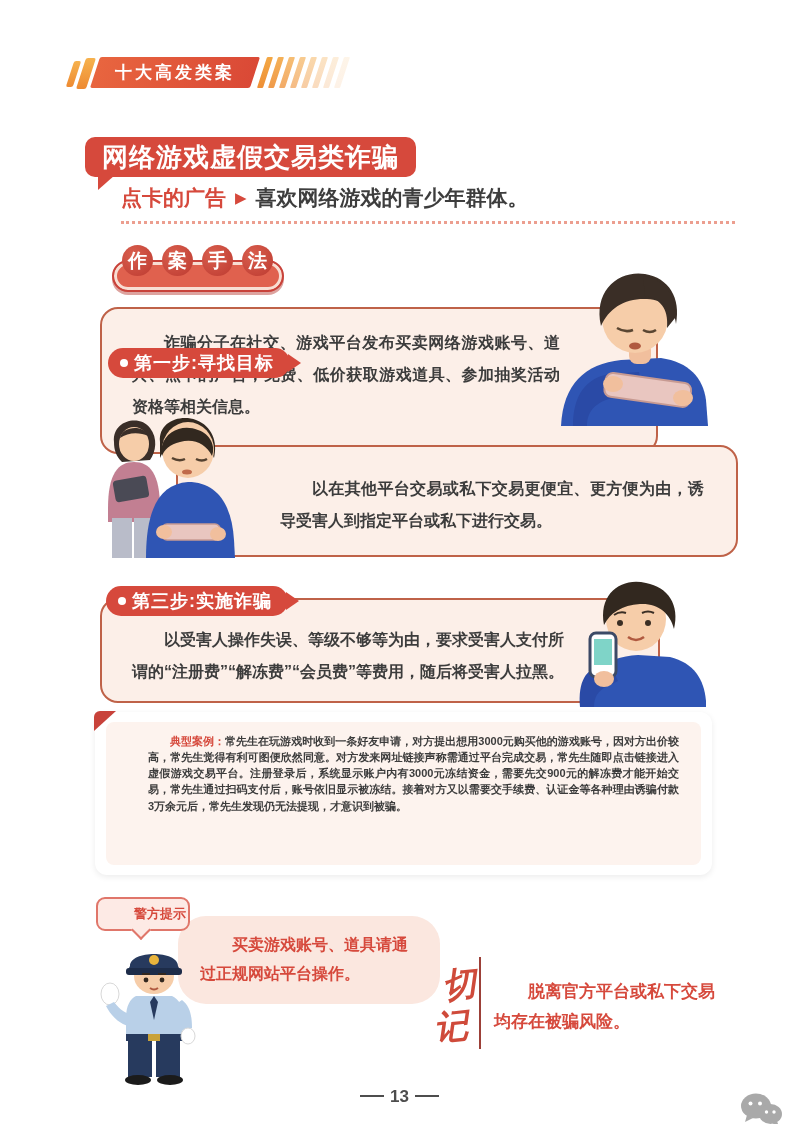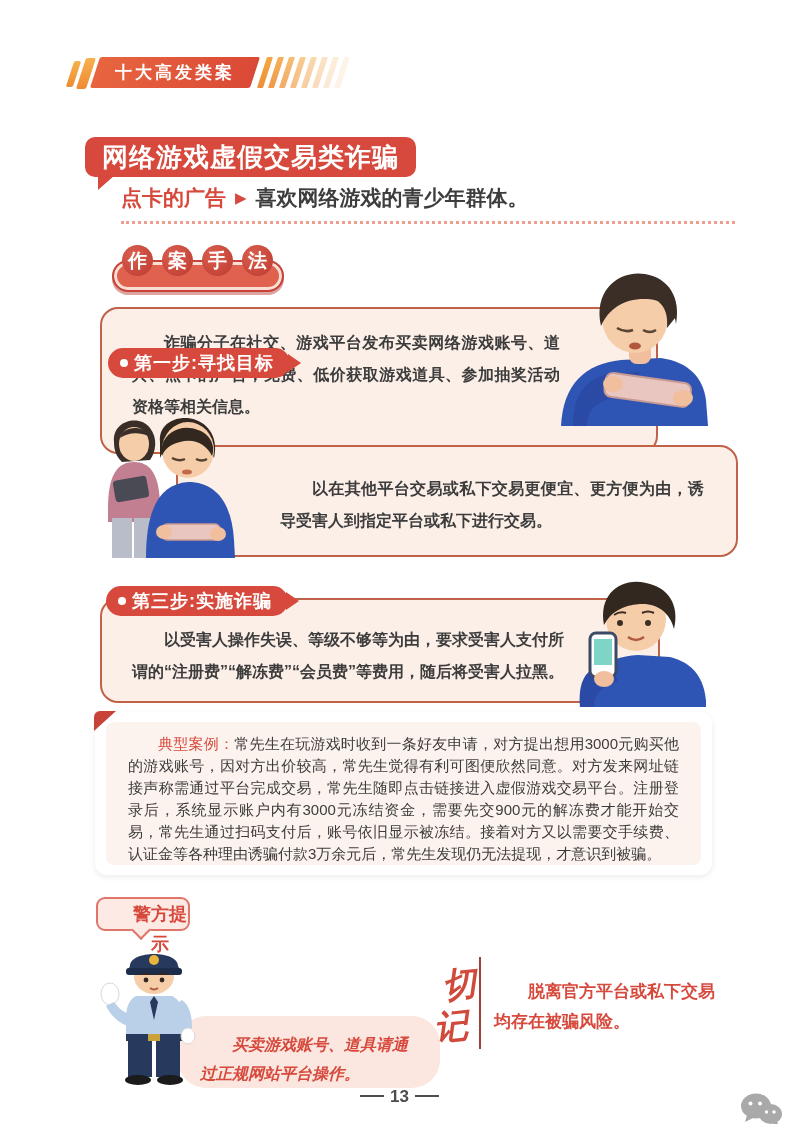--- a/index.html
+++ b/index.html
@@ -47,28 +47,28 @@
   .illus { position:absolute; z-index:4; }
   .illus1 { left:543px; top:266px; }
   .illus2 { left:84px; top:412px; }
   .illus3 { left:552px; top:577px; }
 
   
   .case-outer { position:absolute; left:95px; top:712px; width:617px; height:163px; background:#ffffff; border-radius:12px; box-shadow:0 2px 6px rgba(0,0,0,.08); }
   .case-fold { position:absolute; left:-1px; top:-1px; width:0; height:0; border-top:20px solid #c8423a; border-right:22px solid transparent; border-top-left-radius:6px; }
   .case-redbar { position:absolute; left:10px; bottom:-5px; width:596px; height:9px; background:#d5462f; border-radius:4px; z-index:-1; transform:skewY(.2deg); }
   .case-inner { position:absolute; left:11px; top:10px; right:11px; bottom:10px; background:#fdf3ee; border-radius:8px; padding:11px 22px 0 22px; }
-  .case-text { color:#3c3c3c; font-size:15px; font-weight:400; line-height:1.47; text-indent:2em; text-align:justify; }
+  .case-text { color:#3c3c3c; font-size:11px; font-weight:700; line-height:1.47; text-indent:2em; text-align:justify;margin-left:20px; }
   .case-label { color:#d6493c; }
 
   
-  .tip-bubble { position:absolute; left:96px; top:897px; width:94px; height:34px; background:#fdeae5; border:2px solid #e0766a; border-radius:9px; color:#d6493c; font-size:18px; font-weight:700; text-align:center; line-height:30px; z-index:3;padding-left:34px; }
+  .tip-bubble { position:absolute; left:96px; top:897px; width:94px; height:34px; background:#fdeae5; border:2px solid #e0766a; border-radius:9px; color:#d6493c; font-size:13px; font-weight:700; text-align:center; line-height:30px; z-index:3;padding-left:34px; }
   .tip-bubble::after { content:""; position:absolute; left:36px; bottom:-8px; width:12px; height:12px; background:#fdeae5; border-right:2px solid #e0766a; border-bottom:2px solid #e0766a; transform:rotate(45deg); }
   .officer { position:absolute; left:96px; top:936px; z-index:2; }
-  .tipbox-left { position:absolute; left:178px; top:1016px; width:262px; height:72px; background:#fbe7df; border-radius:28px; padding:15px 22px 0 22px;font-style:italic; }
+  .tipbox-left { position:absolute; left:178px; top:916px; width:262px; height:88px; background:#fbe7df; border-radius:28px; padding:15px 22px 0 22px; }
   .tipbox-left p { color:#d6493c; font-size:16px; font-weight:700; line-height:1.8; text-indent:2em; }
   .remember { position:absolute; left:432px; top:962px; width:50px; color:#cf4a3a; font-family:"DejaVu Serif","Liberation Serif",serif; font-style:italic; font-weight:700; }
   .remember .ch1 { position:absolute; left:10px; top:0; font-size:34px; transform:rotate(-6deg); }
   .remember .ch2 { position:absolute; left:2px; top:42px; font-size:34px; transform:rotate(-6deg); }
   .tip-divider { position:absolute; left:479px; top:957px; width:2px; height:92px; background:#9c4038; }
   .tip-right { position:absolute; left:494px; top:977px; width:232px; color:#d6493c; font-size:17px; font-weight:700; line-height:1.75; text-indent:2em; }
 
   
   .page-num { position:absolute; left:0; right:0; top:1087px; text-align:center; color:#4d4d4d; font-size:17px; font-weight:700; }
   .page-num .dash { display:inline-block; width:24px; height:2px; background:#4d4d4d; vertical-align:5px; margin:0 6px; }

